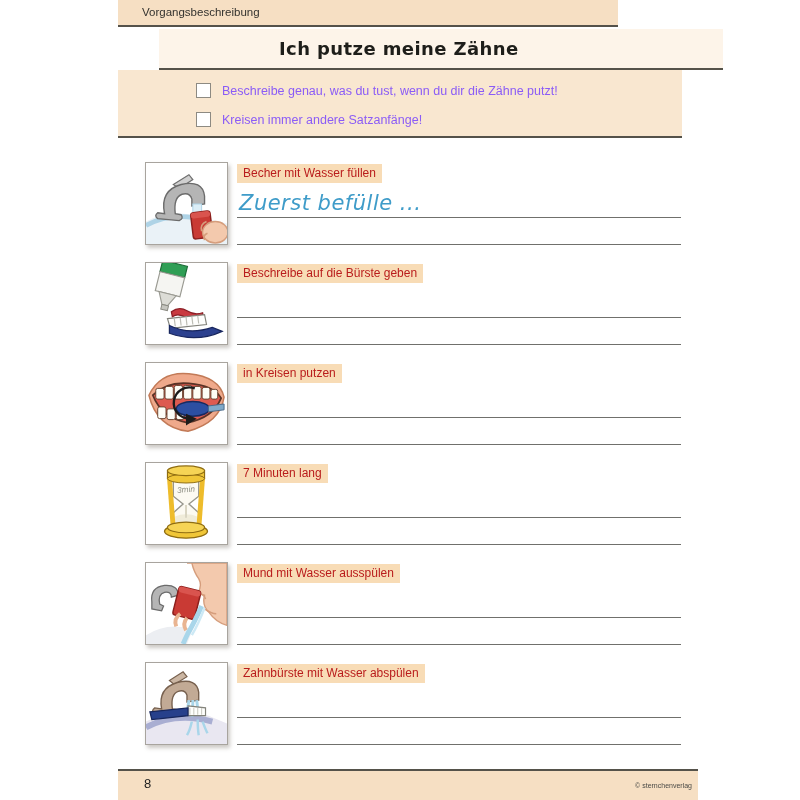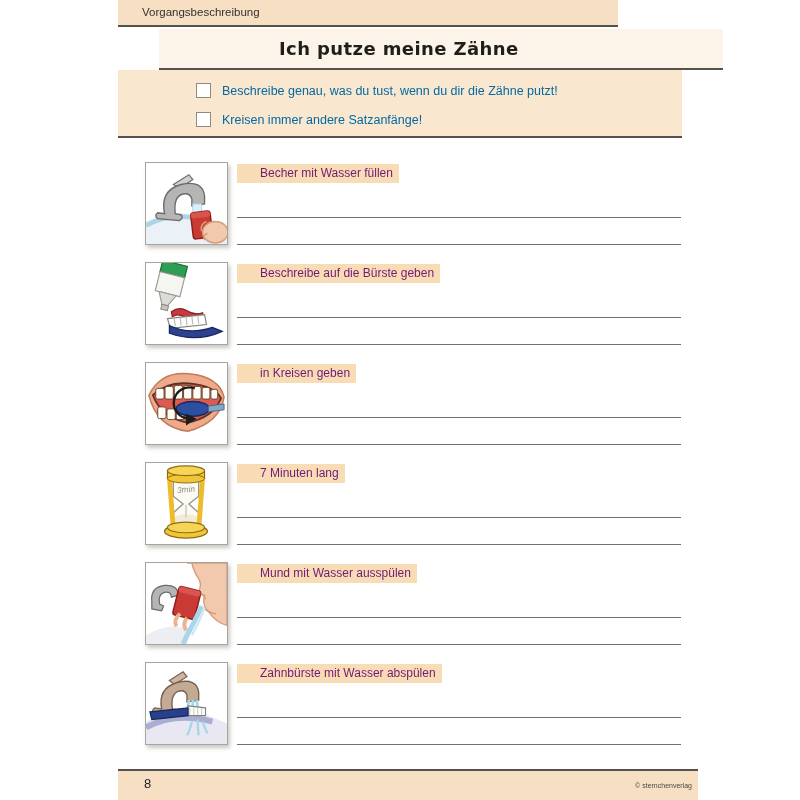--- a/index.html
+++ b/index.html
@@ -14,31 +14,31 @@
   .titleband { position:absolute; left:118px; top:29px; width:564px; height:41px;
     background:#fdf4e9; border-bottom:2px solid #55524a;margin-left:41px; }
   .titleband h1 { position:absolute; left:120px; top:9px; font-size:18px; font-weight:bold;
     color:#1e1e1a; font-family:"DejaVu Sans",sans-serif; letter-spacing:0.4px; }
   .instrband { position:absolute; left:118px; top:70px; width:564px; height:68px;
     background:#f9e7d0; border-bottom:2px solid #55524a; }
   .instr { position:absolute; left:78px; height:17px; }
   .instr.a { top:13px; } .instr.b { top:42px; }
   .cb { position:absolute; left:0; top:0; width:15px; height:15px; background:#fff;
     border:1.5px solid #8d8a82; }
-  .instr .txt { position:absolute; left:26px; top:1px; font-size:12.5px; color:#0369a1;
+  .instr .txt { position:absolute; left:26px; top:1px; font-size:12.5px; color:#8b5cf6;
     white-space:nowrap; }
 
   
   .row { position:absolute; left:118px; width:564px; height:90px; }
   .r1{top:162px}.r2{top:262px}.r3{top:362px}.r4{top:462px}.r5{top:562px}.r6{top:662px}
   .imgbox { position:absolute; left:27px; top:0; width:83px; height:83px; background:#fff;
     border:1px solid #a8a49e; box-shadow:2px 3px 4px rgba(110,100,90,0.35); }
   .imgbox svg { display:block; width:81px; height:81px; }
   .steplabel { position:absolute; left:119px; top:2px; background:#f8dcb6;
-    padding:2px 6px 3px 23px; font-size:12px; color:#701a75; white-space:nowrap; }
+    padding:2px 6px 3px 6px; font-size:12px; color:#b91c1c; white-space:nowrap; }
   .wline { position:absolute; left:119px; width:444px; height:2px;
     border-bottom:1.4px solid #70706c; }
   .wl1 { top:54px; } .wl2 { top:81px; }
   .hand { position:absolute; left:121px; top:29px; font-size:21px; font-style:italic;
     color:#3f9cc9; font-family:"DejaVu Sans",sans-serif; letter-spacing:0.5px; }
 
   
   .footline { position:absolute; left:118px; top:769px; width:580px; height:2px;
     background:#55524a; }
   .footbar { position:absolute; left:118px; top:771px; width:580px; height:29px;
@@ -79,20 +79,21 @@
         <rect x="48" y="42" width="9" height="15" fill="#dceef7" stroke="#aed3e6" stroke-width="1"></rect>
         <g transform="rotate(-7 57 63)">
           <rect x="47" y="50" width="20" height="27" rx="3" fill="#c93a34" stroke="#8c1f1c" stroke-width="1.5"></rect>
           <rect x="47" y="50" width="20" height="6" rx="3" fill="#d9544e"></rect>
         </g>
         <ellipse cx="71" cy="71" rx="13" ry="11" fill="#f3c9ad" stroke="#d59d7c" stroke-width="1.4"></ellipse>
         <path d="M62,60 q-7,3 -5,10 M63,72 q-5,2 -3,7" stroke="#d59d7c" stroke-width="1.6" fill="none"></path>
       </svg>
     </div>
     <span class="steplabel">Becher mit Wasser füllen</span>
+    <span class="hand">Zuerst befülle ...</span>
     <div class="wline wl1"></div>
     <div class="wline wl2"></div>
   </div>
 
   <div class="row r2">
     <div class="imgbox">
       <svg viewBox="0 0 83 83">
         <rect width="83" height="83" fill="#ffffff"></rect>
         <g transform="rotate(14 26 20)">
           <rect x="12" y="0" width="26" height="12" fill="#2f9e55" stroke="#1d6b37" stroke-width="1.2"></rect>
@@ -128,21 +129,21 @@
           <rect x="12" y="45" width="8.5" height="12" rx="2"></rect>
           <rect x="21.5" y="47" width="8.5" height="11" rx="2"></rect>
           <rect x="31" y="48" width="8" height="10" rx="2"></rect>
         </g>
         <ellipse cx="48" cy="47" rx="17" ry="7.5" fill="#2c4fa2" stroke="#162a60" stroke-width="1.5"></ellipse>
         <path d="M64,44 L80,42 L80,48 L64,50 Z" fill="#7fa9c9" stroke="#4a6a8a" stroke-width="1"></path>
         <path d="M50,26 A16,16 0 1 0 45,57" fill="none" stroke="#1c1c1c" stroke-width="2.4"></path>
         <path d="M41,52 L52,57 L41,64 Z" fill="#1c1c1c"></path>
       </svg>
     </div>
-    <span class="steplabel">in Kreisen geben</span>
+    <span class="steplabel">in Kreisen putzen</span>
     <div class="wline wl1"></div>
     <div class="wline wl2"></div>
   </div>
 
   <div class="row r4">
     <div class="imgbox">
       <svg viewBox="0 0 83 83">
         <rect width="83" height="83" fill="#ffffff"></rect>
         <path d="M28,16 L54,16 L54,34 L44,42 L54,51 L54,67 L28,67 L28,51 L38,42 L28,34 Z" fill="#fcfaf2" stroke="#97968c" stroke-width="1.4"></path>
         <path d="M29,55 Q41,50 53,55 L53,66 L29,66 Z" fill="#f0ecd9"></path>

